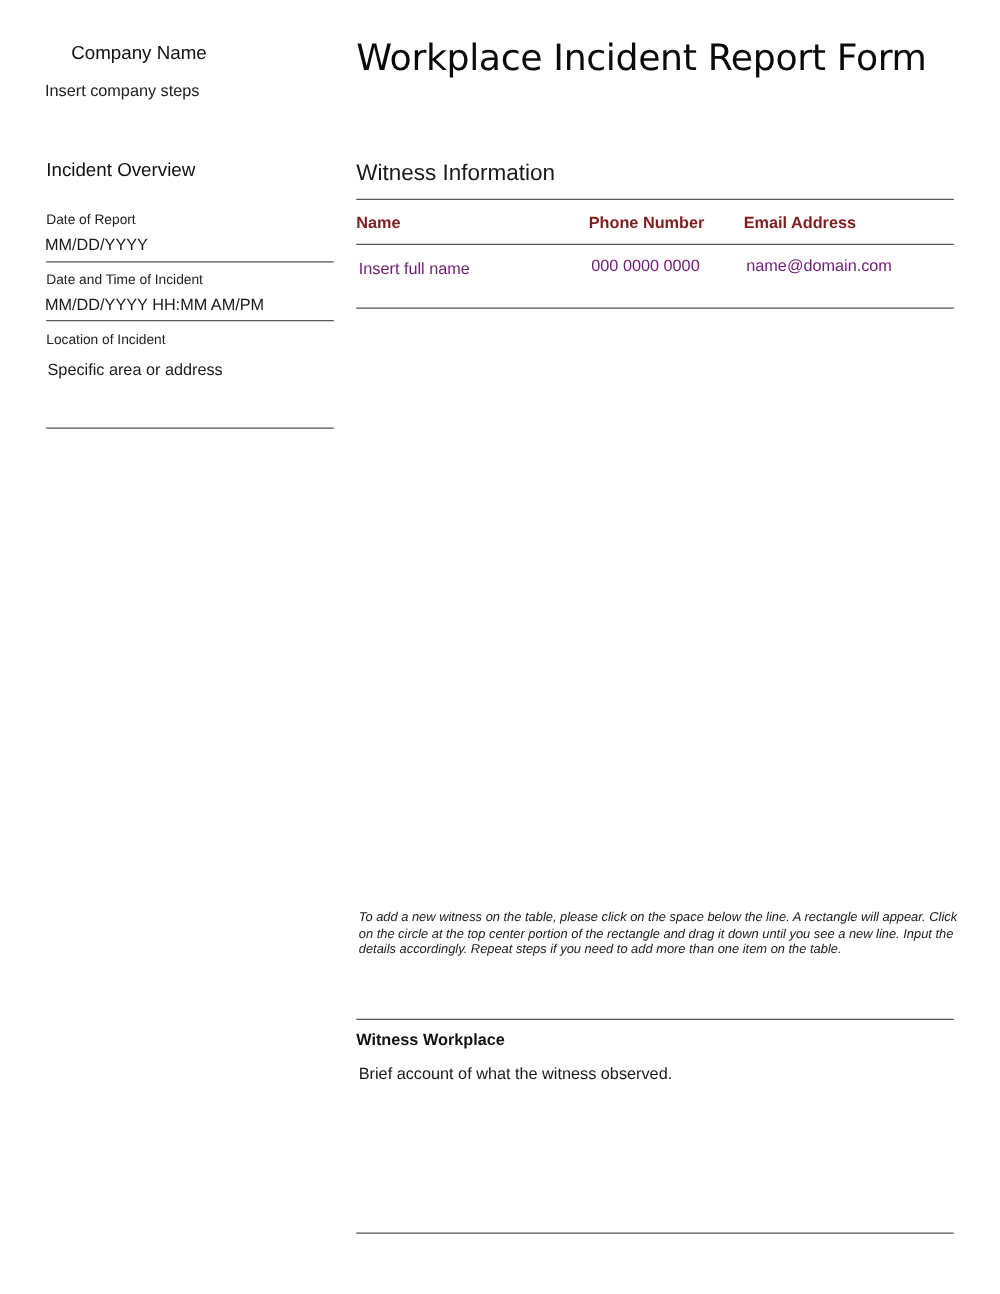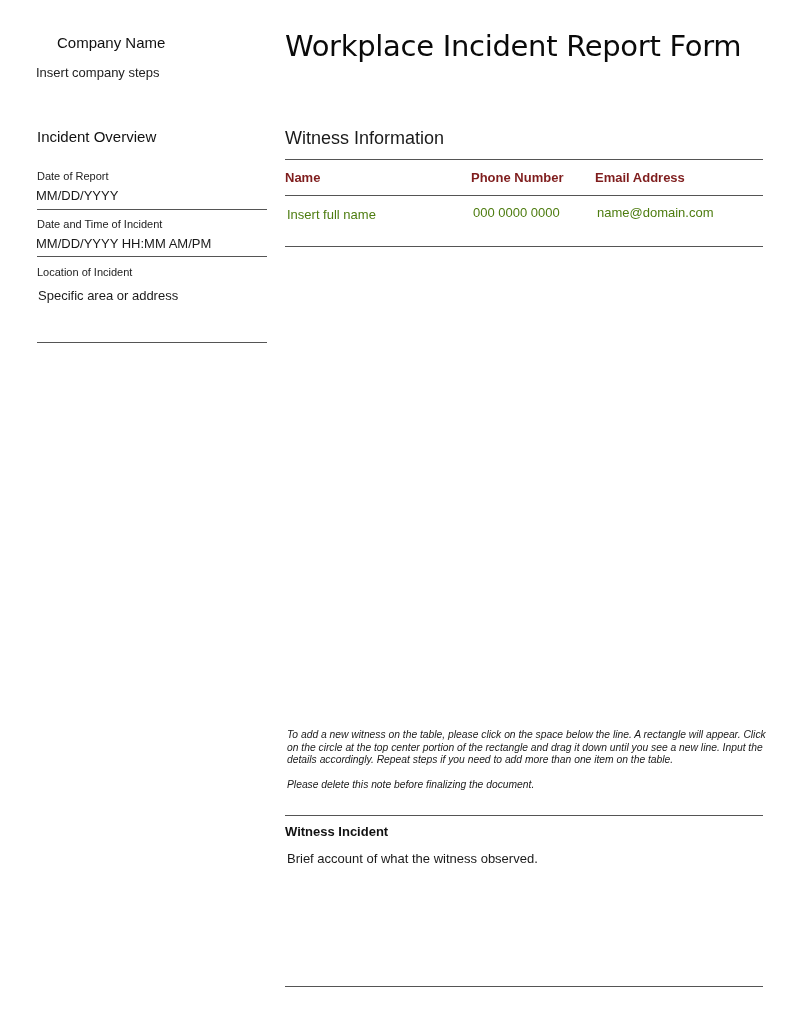--- a/index.html
+++ b/index.html
@@ -7,21 +7,21 @@
     .abs { position:absolute; }
     .company-name { left:37px; top:34px; font-size:15px; font-weight:500;margin-left:20px; }
     .company-value { left:36px; top:65px; font-size:13px; color:#222; }
     .doc-title { left:285px; top:29px; font-size:29px; font-weight:500; letter-spacing:-0.3px; font-family:"DejaVu Sans", sans-serif; color:#0a0a0a; }
     .overview-title { left:37px; top:128px; font-size:15px; font-weight:500; }
     .field-label { left:37px; font-size:11px; color:#222; }
     .field-value { left:36px; font-size:13px; color:#1a1a1a; }
     .rule { height:1px; background:#555; }
     .witness-title { left:285px; top:128px; font-size:18px; color:#1a1a1a; }
     .th { top:170px; font-size:13px; font-weight:600; color:#7f1d1d; }
-    .td { font-size:13px; color:#4d7c0f; }
+    .td { font-size:13px; color:#701a75; }
     .note { left:287px; top:729px; width:480px; font-size:10.3px; line-height:12.6px; color:#1a1a1a;font-style:italic; }
     .note p { margin:0; }
     .note p + p { margin-top:12.5px; }
     .stmt-title { left:285px; top:824px; font-size:13px; font-weight:600; }
     .stmt-value { left:287px; top:851px; font-size:13px; color:#1a1a1a; }
   </style>
 </head>
 <body>
 
 <div class="abs company-name">Company Name</div>
@@ -50,19 +50,18 @@
 <div class="abs th" style="left:595px;">Email Address</div>
 <div class="abs rule" style="left:285px; top:195px; width:478px;"></div>
 
 <div class="abs td" style="left:287px; top:207px;">Insert full name</div>
 <div class="abs td" style="left:473px; top:205px;">000 0000 0000</div>
 <div class="abs td" style="left:597px; top:205px;">name@domain.com</div>
 <div class="abs rule" style="left:285px; top:246px; width:478px;"></div>
 
 <div class="abs note">
   <p>To add a new witness on the table, please click on the space below the line. A rectangle will appear. Click on the circle at the top center portion of the rectangle and drag it down until you see a new line. Input the details accordingly. Repeat steps if you need to add more than one item on the table.</p>
-  <p>Please delete this note before finalizing the document.</p>
 </div>
 
 <div class="abs rule" style="left:285px; top:815px; width:478px;"></div>
-<div class="abs stmt-title">Witness Incident</div>
+<div class="abs stmt-title">Witness Workplace</div>
 <div class="abs stmt-value">Brief account of what the witness observed.</div>
 <div class="abs rule" style="left:285px; top:986px; width:478px;"></div>
 
 </body></html>

